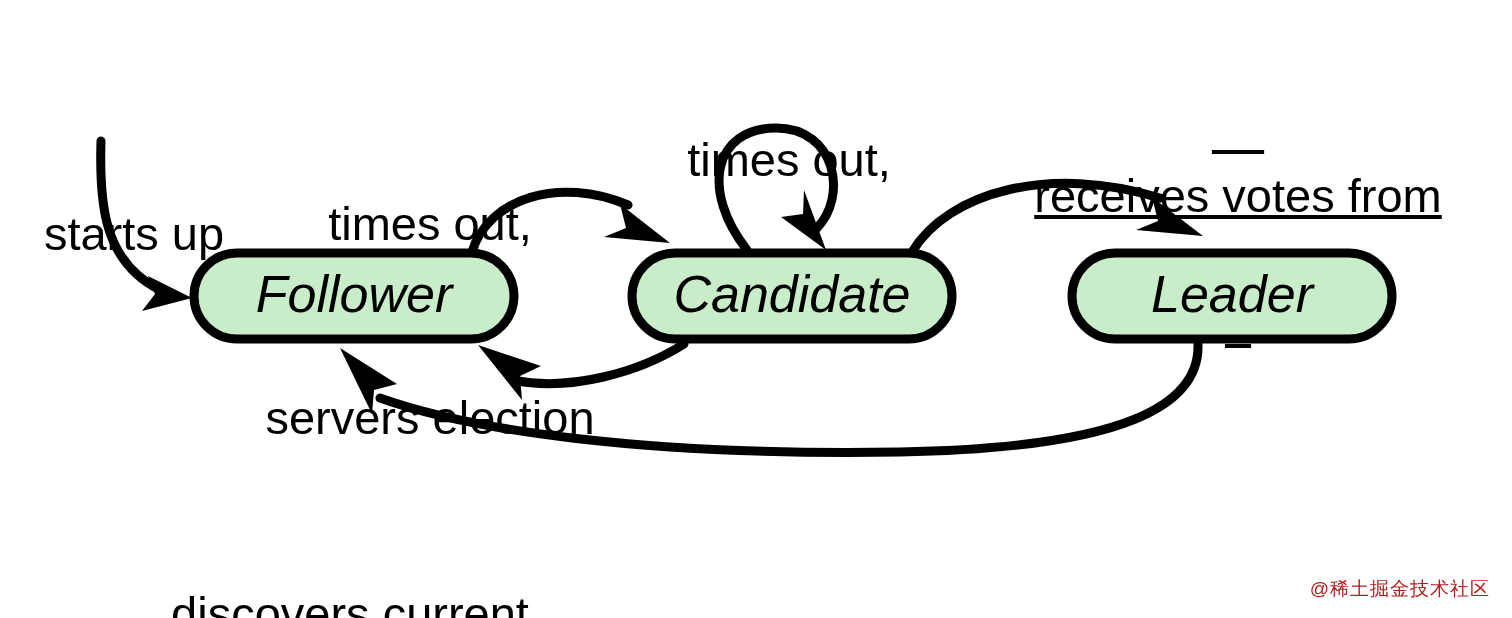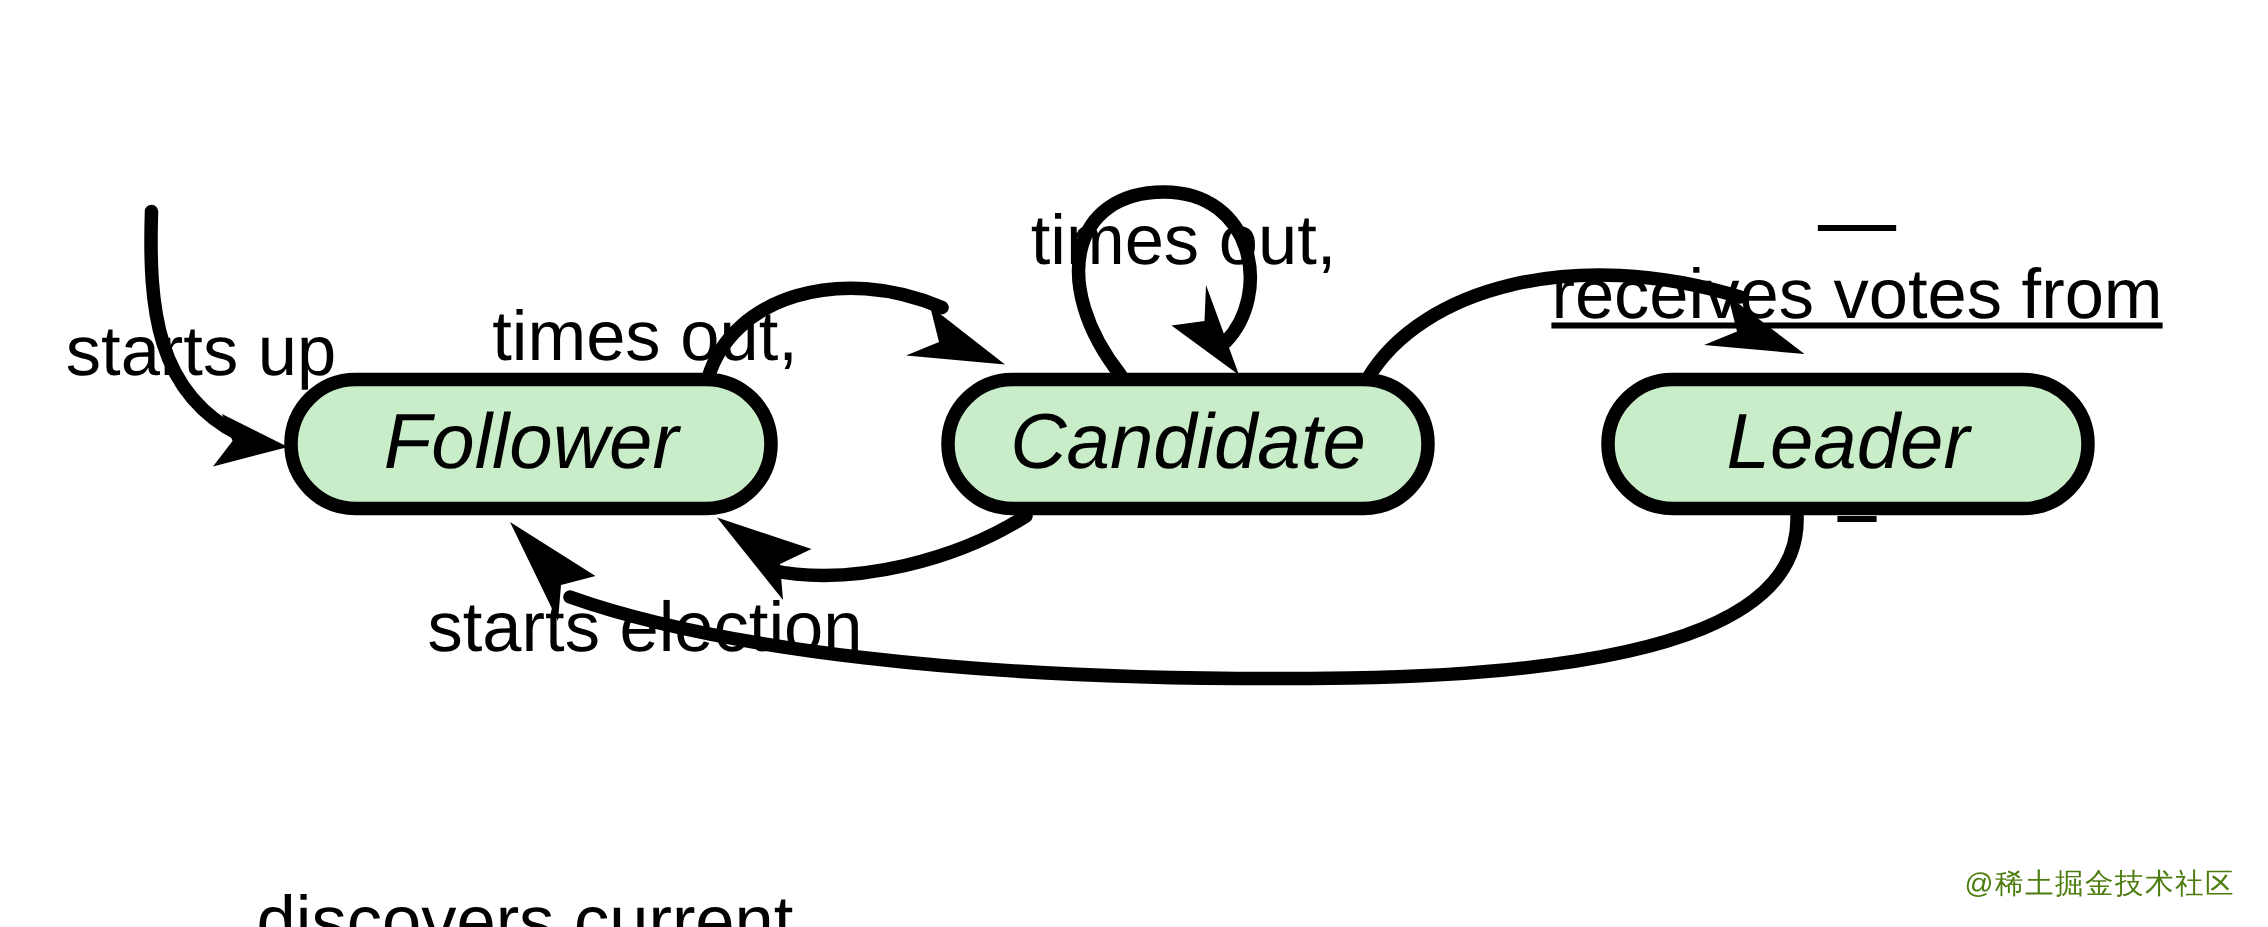--- a/index.html
+++ b/index.html
@@ -53,21 +53,21 @@
     font-size: 47px;
     line-height: 1.38;
     color: #000000;
     white-space: pre;
     text-align: center;
   }
   .watermark {
     position: absolute;
     font-family: "Liberation Sans", sans-serif;
     font-size: 19px;
-    color: #4d7c0f;
+    color: #b91c1c;
     letter-spacing: 1px;
     white-space: nowrap;
   }
 </style>
 </head>
 <body>
 
 <div id="canvas">
 
   <svg id="diagram-svg" viewBox="0 0 1512 618">
@@ -118,21 +118,21 @@
     </g>
 
   </svg>
 
   <div class="edge-label" style="left:26px; top:72px; width:216px;">
     <div>starts up</div>
   </div>
 
   <div class="edge-label" style="left:264px; top:62px; width:332px;">
     <div>times out,</div>
-    <div>starts election</div>
+    <div>servers election</div>
   </div>
 
   <div class="edge-label" style="left:640px; top:-2px; width:298px;">
     <div>times out,</div>
   </div>
 
   <div class="edge-label" style="left:1010px; top:34px; width:456px;text-decoration:underline;">
     <div>receives votes from</div>
   </div>
 

